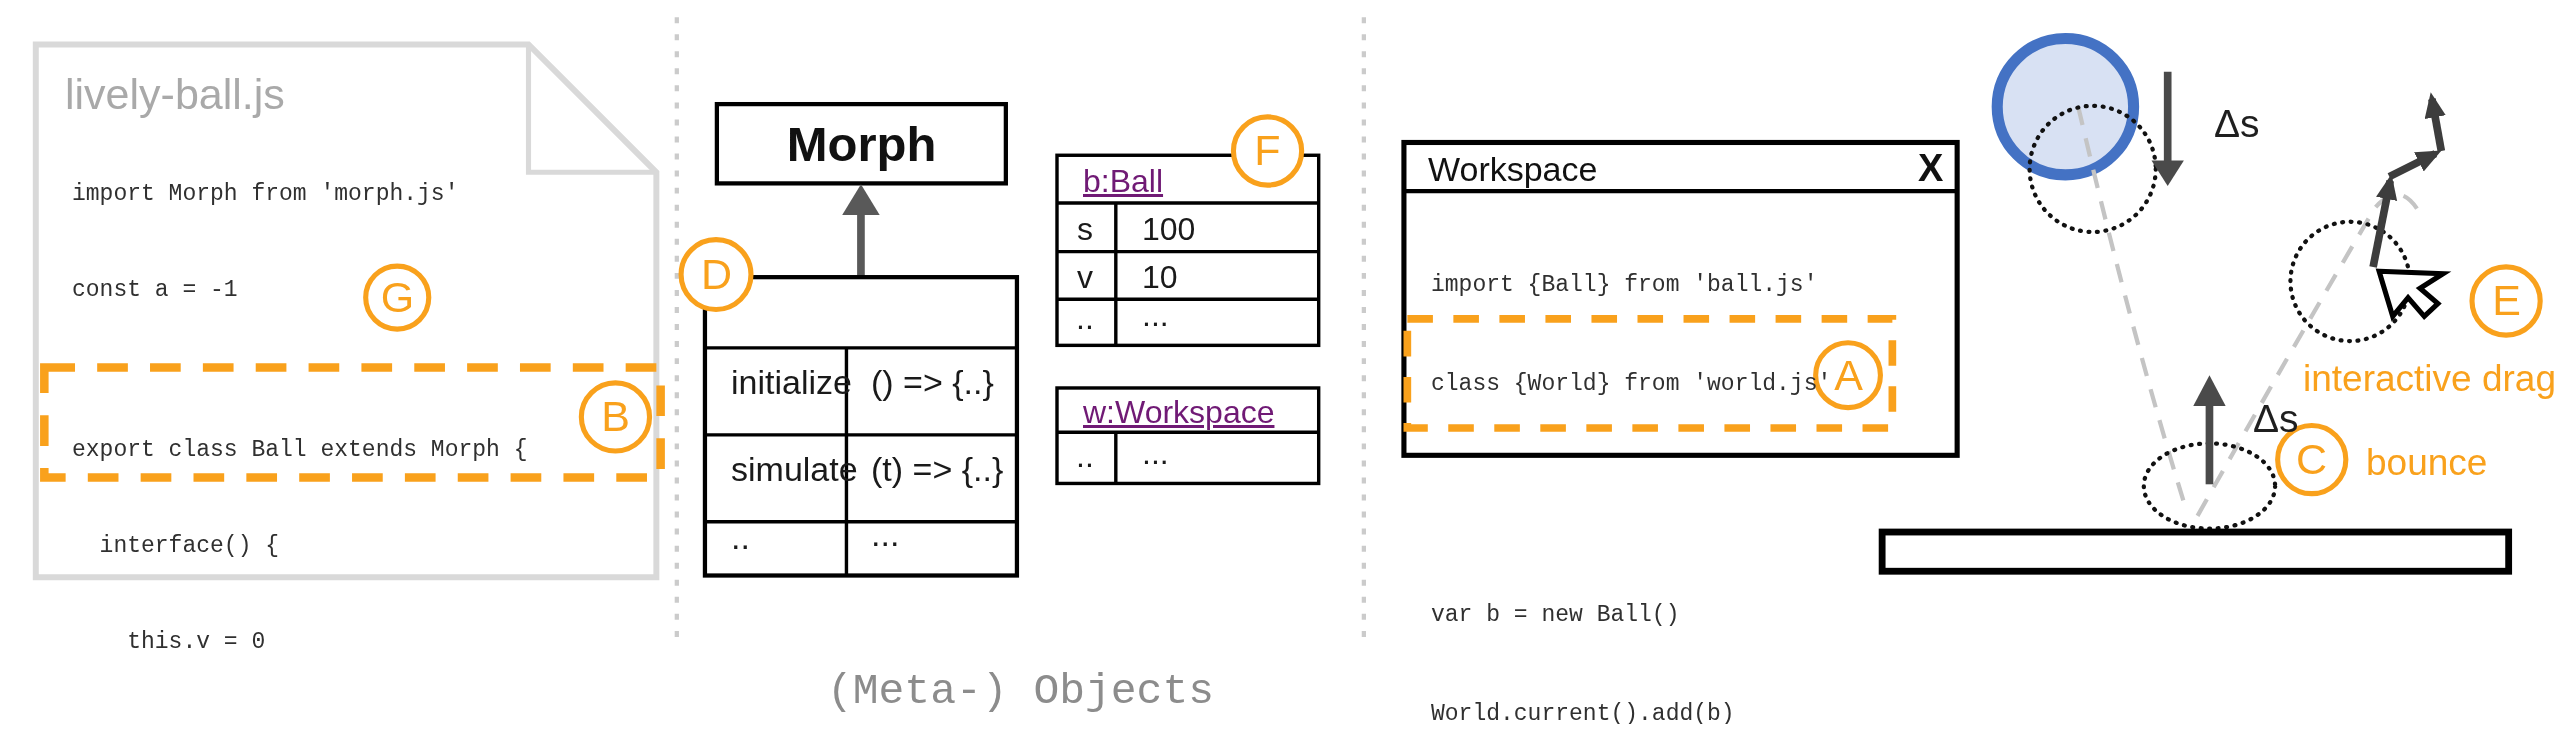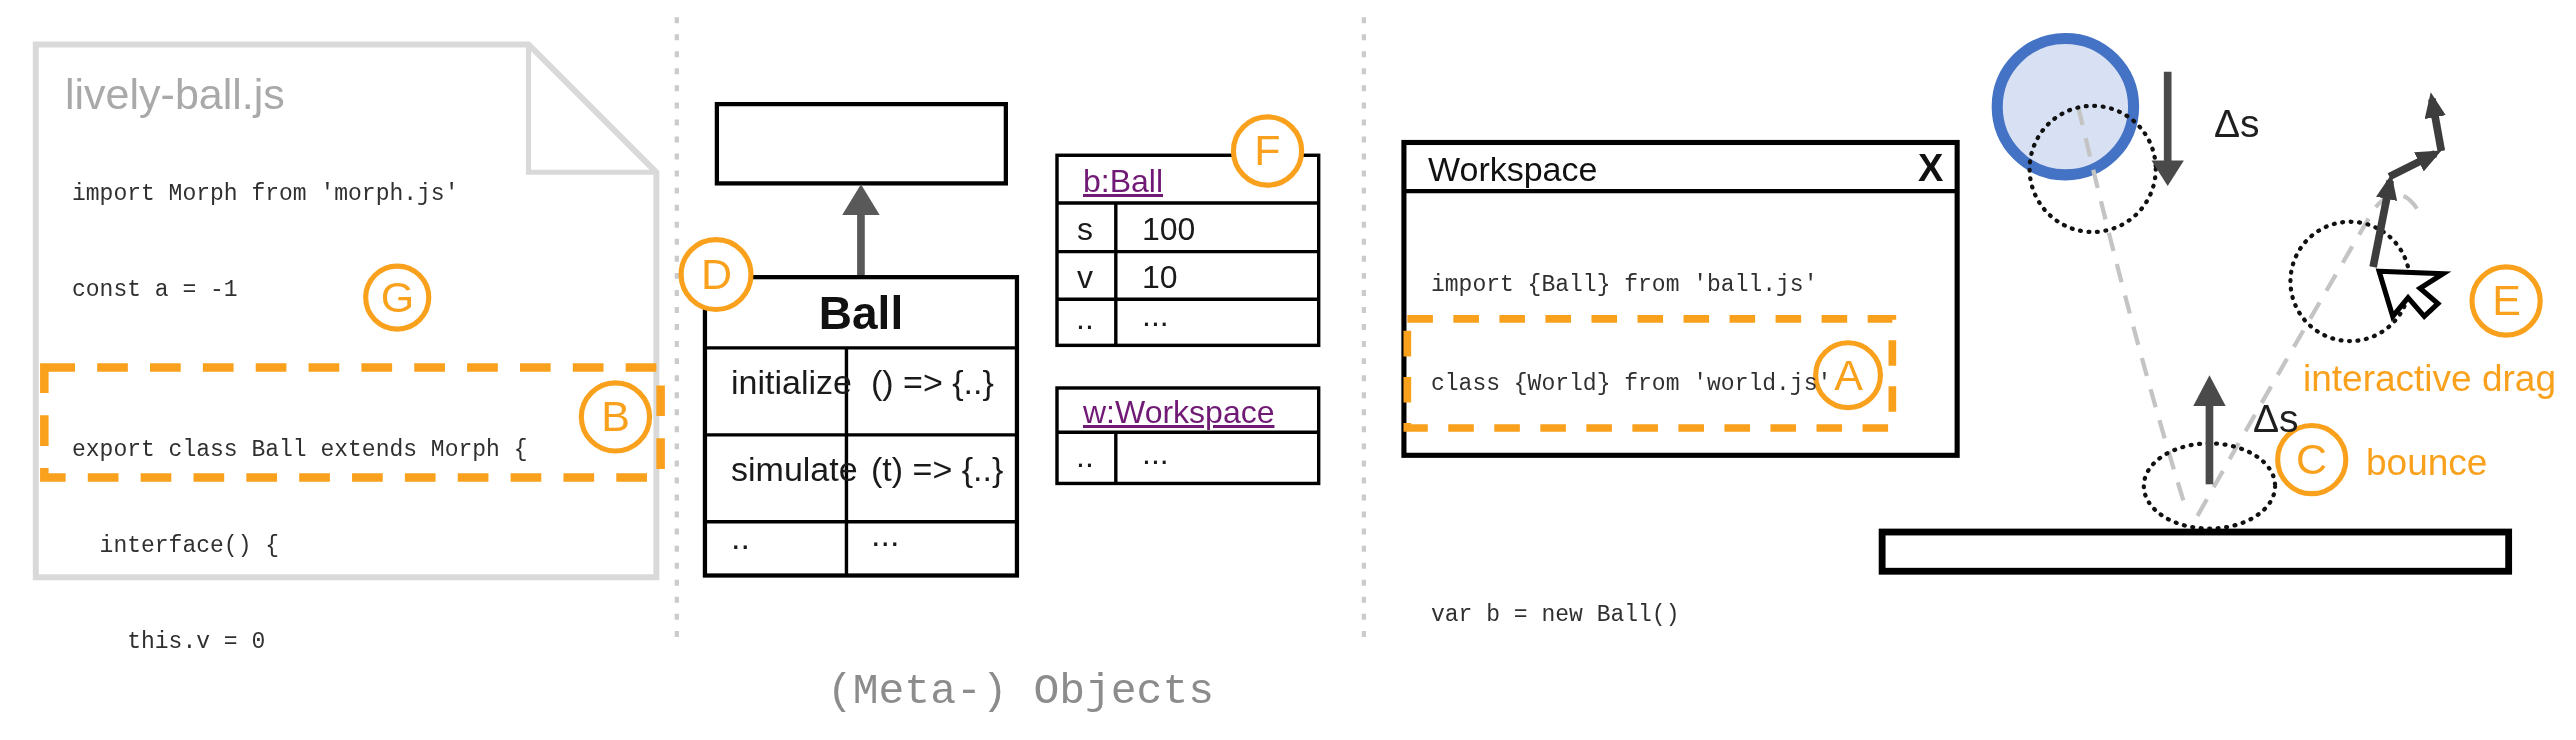--- a/index.html
+++ b/index.html
@@ -115,21 +115,21 @@
     
     
     
     
   </div>
 
   <div class="t marker" style="left:359px;top:271px;">G</div>
   <div class="t marker" style="left:577px;top:390px;">B</div>
 
 
-  <div class="t class-title" style="left:705px;top:277px;width:312px;height:71px;font-size:46px;">Ball</div>
+  <div class="t class-title" style="left:717px;top:104px;width:289px;height:79px;">Morph</div>
 
   <div class="t cell" style="left:731px;top:363px;">initialize</div>
   <div class="t cell" style="left:871px;top:363px;">() =&gt; {..}</div>
   <div class="t cell" style="left:731px;top:450px;">simulate</div>
   <div class="t cell" style="left:871px;top:450px;">(t) =&gt; {..}</div>
   <div class="t cell" style="left:731px;top:518px;">..</div>
   <div class="t cell" style="left:871px;top:515px;">...</div>
 
   <div class="t obj-title" style="left:1083px;top:163px;">b:Ball</div>
   <div class="t obj-cell" style="left:1077px;top:211px;">s</div>
@@ -150,20 +150,21 @@
 
   <div class="t win-title" style="left:1428px;top:150px;">Workspace</div>
   <div class="t win-close" style="left:1918px;top:147px;">X</div>
 
   <div class="t mono-sm" style="left:1431px;top:203px;color:#303030;">
     <div class="codeline">import {Ball} from 'ball.js'</div>
     <div class="codeline">class {World} from 'world.js'</div>
     <div class="codeline"></div>
     <div class="codeline"></div>
     <div class="codeline">var b = new Ball()</div>
+    <div class="codeline">World.current().add(b)</div>
   </div>
 
   <div class="t marker" style="left:1810px;top:349px;">A</div>
   <div class="t marker" style="left:2273px;top:433px;">C</div>
   <div class="t marker" style="left:2468px;top:274px;">E</div>
 
   <div class="t delta" style="left:2182px;top:102px;">Δs</div>
   <div class="t delta" style="left:2221px;top:397px;">Δs</div>
   <div class="t annot-orange" style="left:2366px;top:442px;">bounce</div>
   <div class="t annot-orange" style="left:2303px;top:358px;">interactive drag</div>

